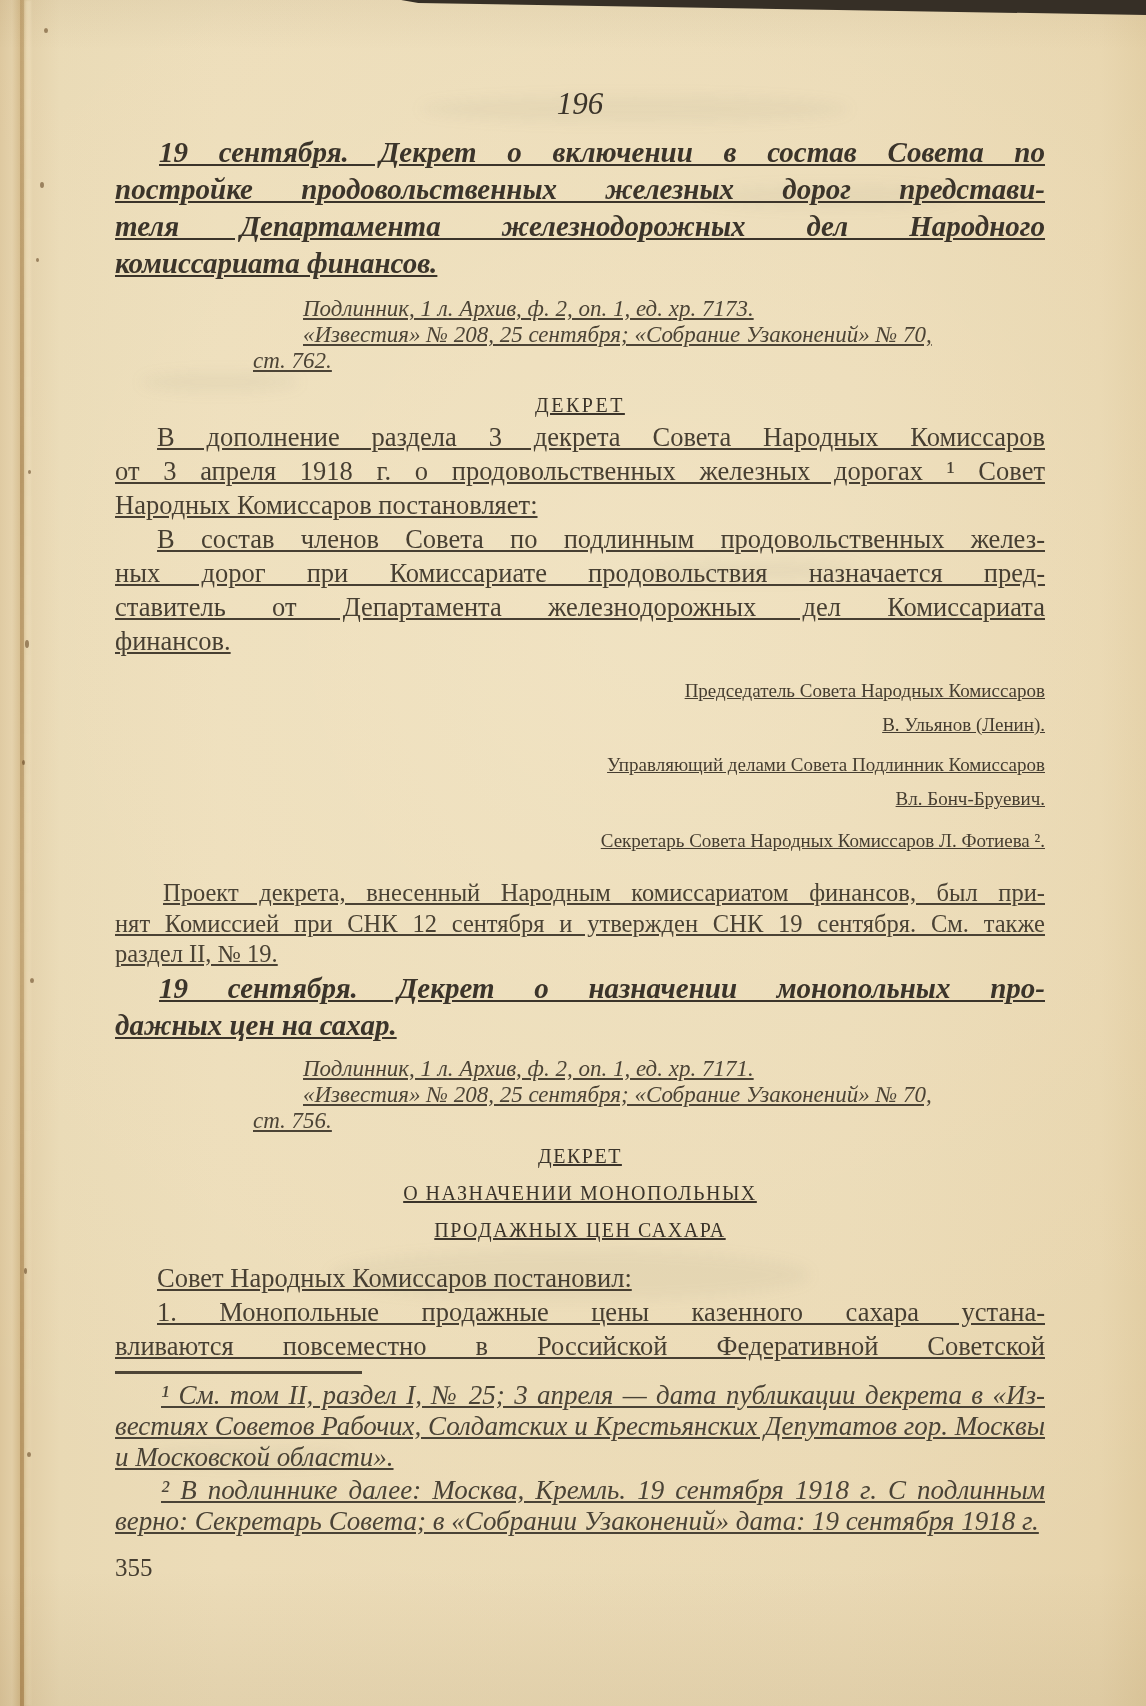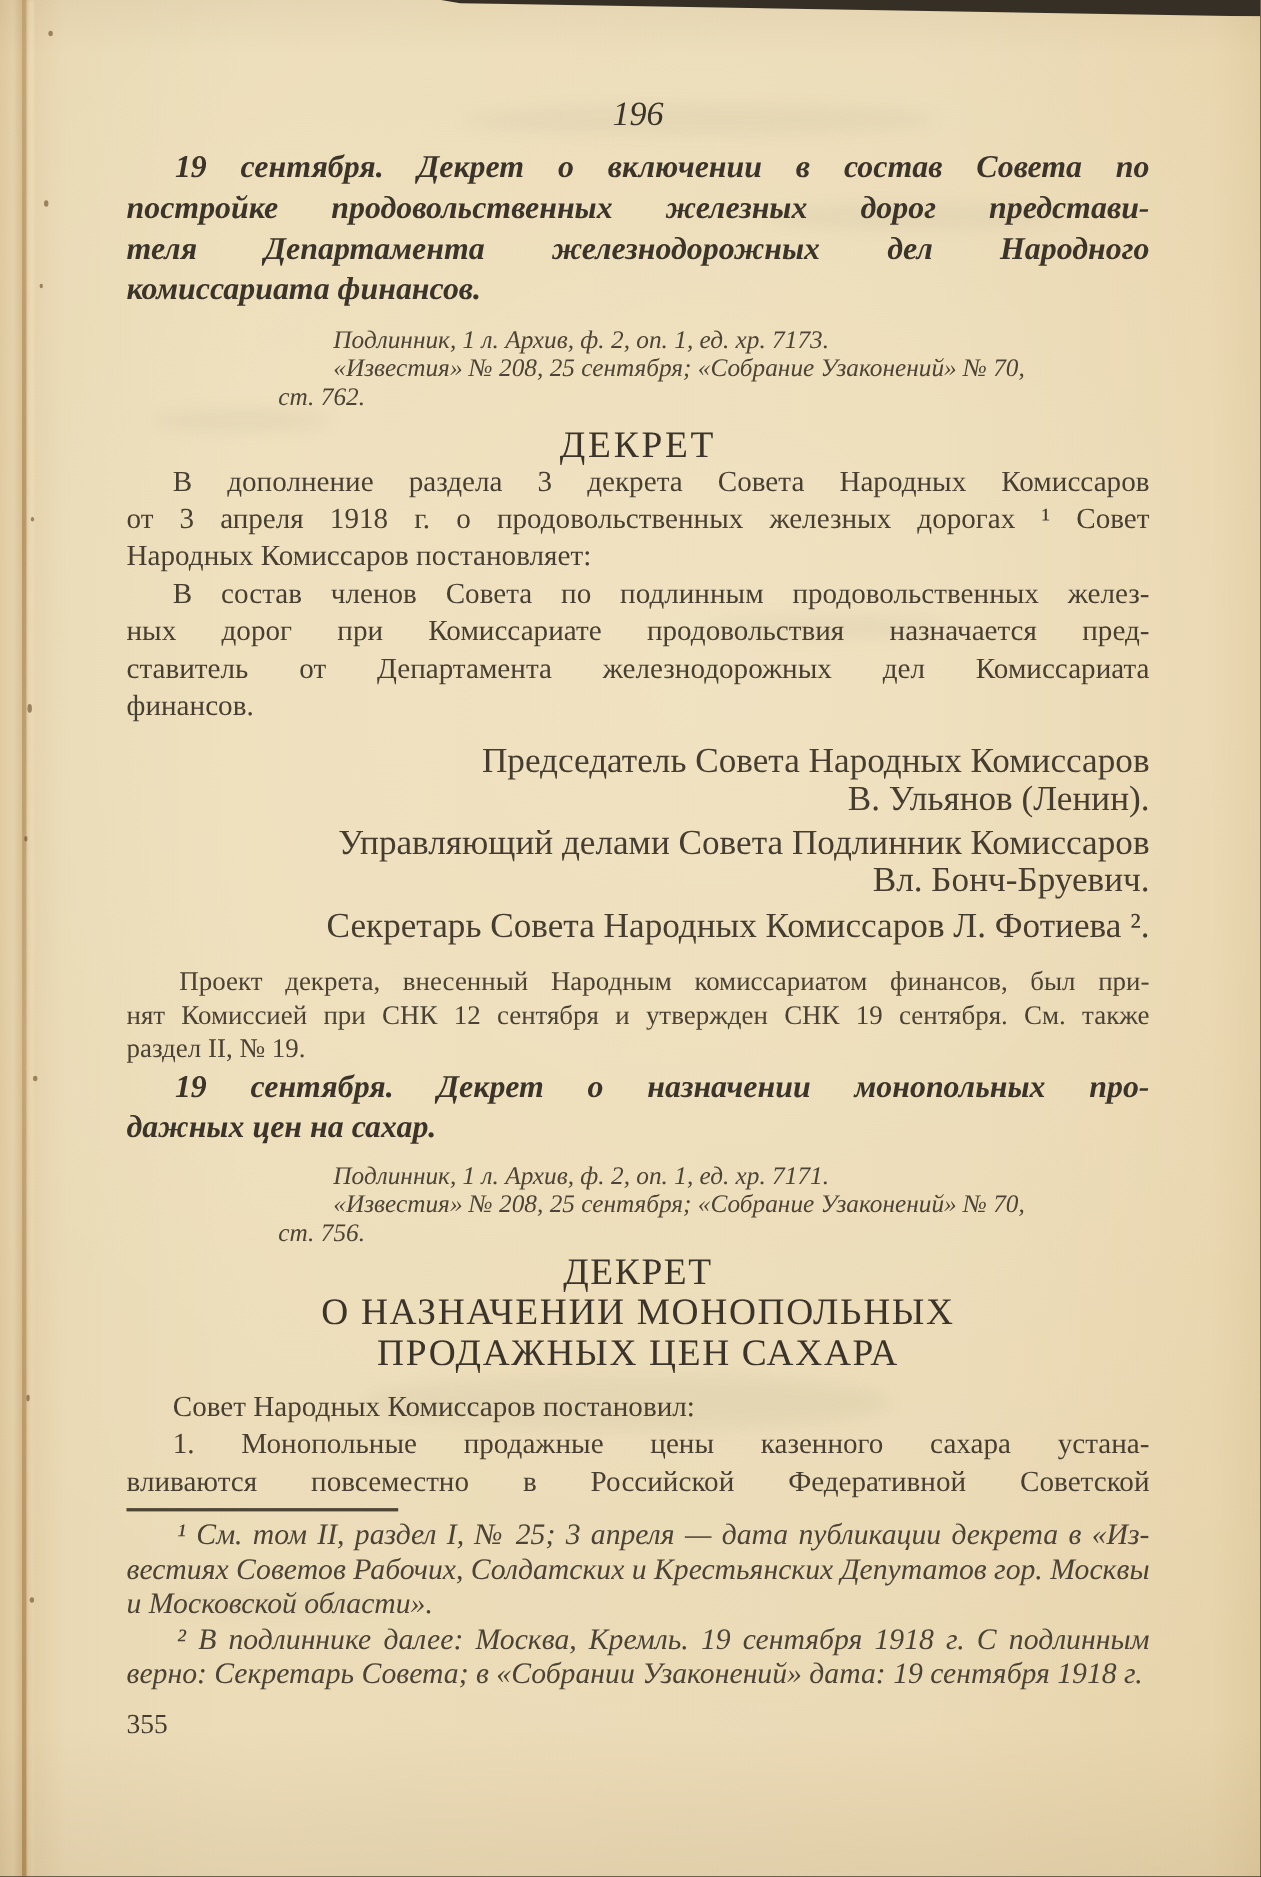--- a/index.html
+++ b/index.html
@@ -31,45 +31,45 @@
   .crease-hl {
     position:absolute; top:0; left:25px; width:6px; height:100%;
     background:linear-gradient(180deg, rgba(255,244,215,.35), rgba(255,244,215,.18));
     filter:blur(1.2px);
   }
   .smudge { position:absolute; border-radius:50%; background:rgba(124,130,99,.07); filter:blur(7px); }
   .speck { position:absolute; background:rgba(92,62,28,.55); border-radius:50%; }
 
   .content { position:absolute; left:115px; top:0; width:930px; padding-top:86px; }
 
-  .line { white-space:normal; }
+  .line { white-space:normal;text-decoration:underline; }
   .line.j { text-align:justify; text-align-last:justify; }
 
   .entry-number { text-align:center; font-style:italic; font-size:31px; line-height:36px; color:var(--ink-dark,#3b342a); margin-bottom:12px; }
   .entry-number.n197 { margin-top:24px; }
 
   .headline { margin-bottom:14px; }
   .headline.h197 { margin-bottom:12px; }
   .headline .line { font-style:italic; font-weight:700; font-size:29px; line-height:37px; color:var(--ink-dark,#3b342a); }
   .headline .line.ind { text-indent:44px; }
 
   .source { margin-left:138px; font-style:italic; font-size:23px; line-height:26px; color:#4c4436; }
   .source .line.ind { text-indent:50px; }
   .source.s196 { margin-bottom:16px; }
   .source.s197 { margin-bottom:4px; }
 
-  .decree-title .line { text-align:center; font-size:34px; line-height:30px; letter-spacing:2.5px; color:var(--ink-dark,#3b342a); }
+  .decree-title .line { text-align:center; font-size:20px; line-height:30px; letter-spacing:2.5px; color:var(--ink-dark,#3b342a); }
   .decree-title.t197 .line { line-height:37px; letter-spacing:1.5px; }
   .decree-title.t197 { margin-bottom:12px; }
 
   .para .line { font-size:26.5px; line-height:34px; color:var(--ink,#473f32); }
   .para .line.ind { text-indent:42px; }
   .para.pmb { margin-bottom:16px; }
 
-  .sig .line { text-align:right; font-size:32px; line-height:34px; color:#453d30; }
+  .sig .line { text-align:right; font-size:19px; line-height:34px; color:#453d30; }
   .sig.g1 { margin-bottom:6px; }
   .sig.g2 { margin-bottom:8px; }
   .sig.g3 { margin-bottom:20px; }
 
   .note .line { font-size:24.5px; line-height:30.5px; color:#4a4234; }
   .note .line.ind { text-indent:48px; }
 
   .fn-rule { width:247px; border:0; border-top:3px solid #4e4536; margin:8px 0 6px; }
 
   .footnote .line { font-style:italic; font-size:27px; line-height:31px; color:#4a4336; }

